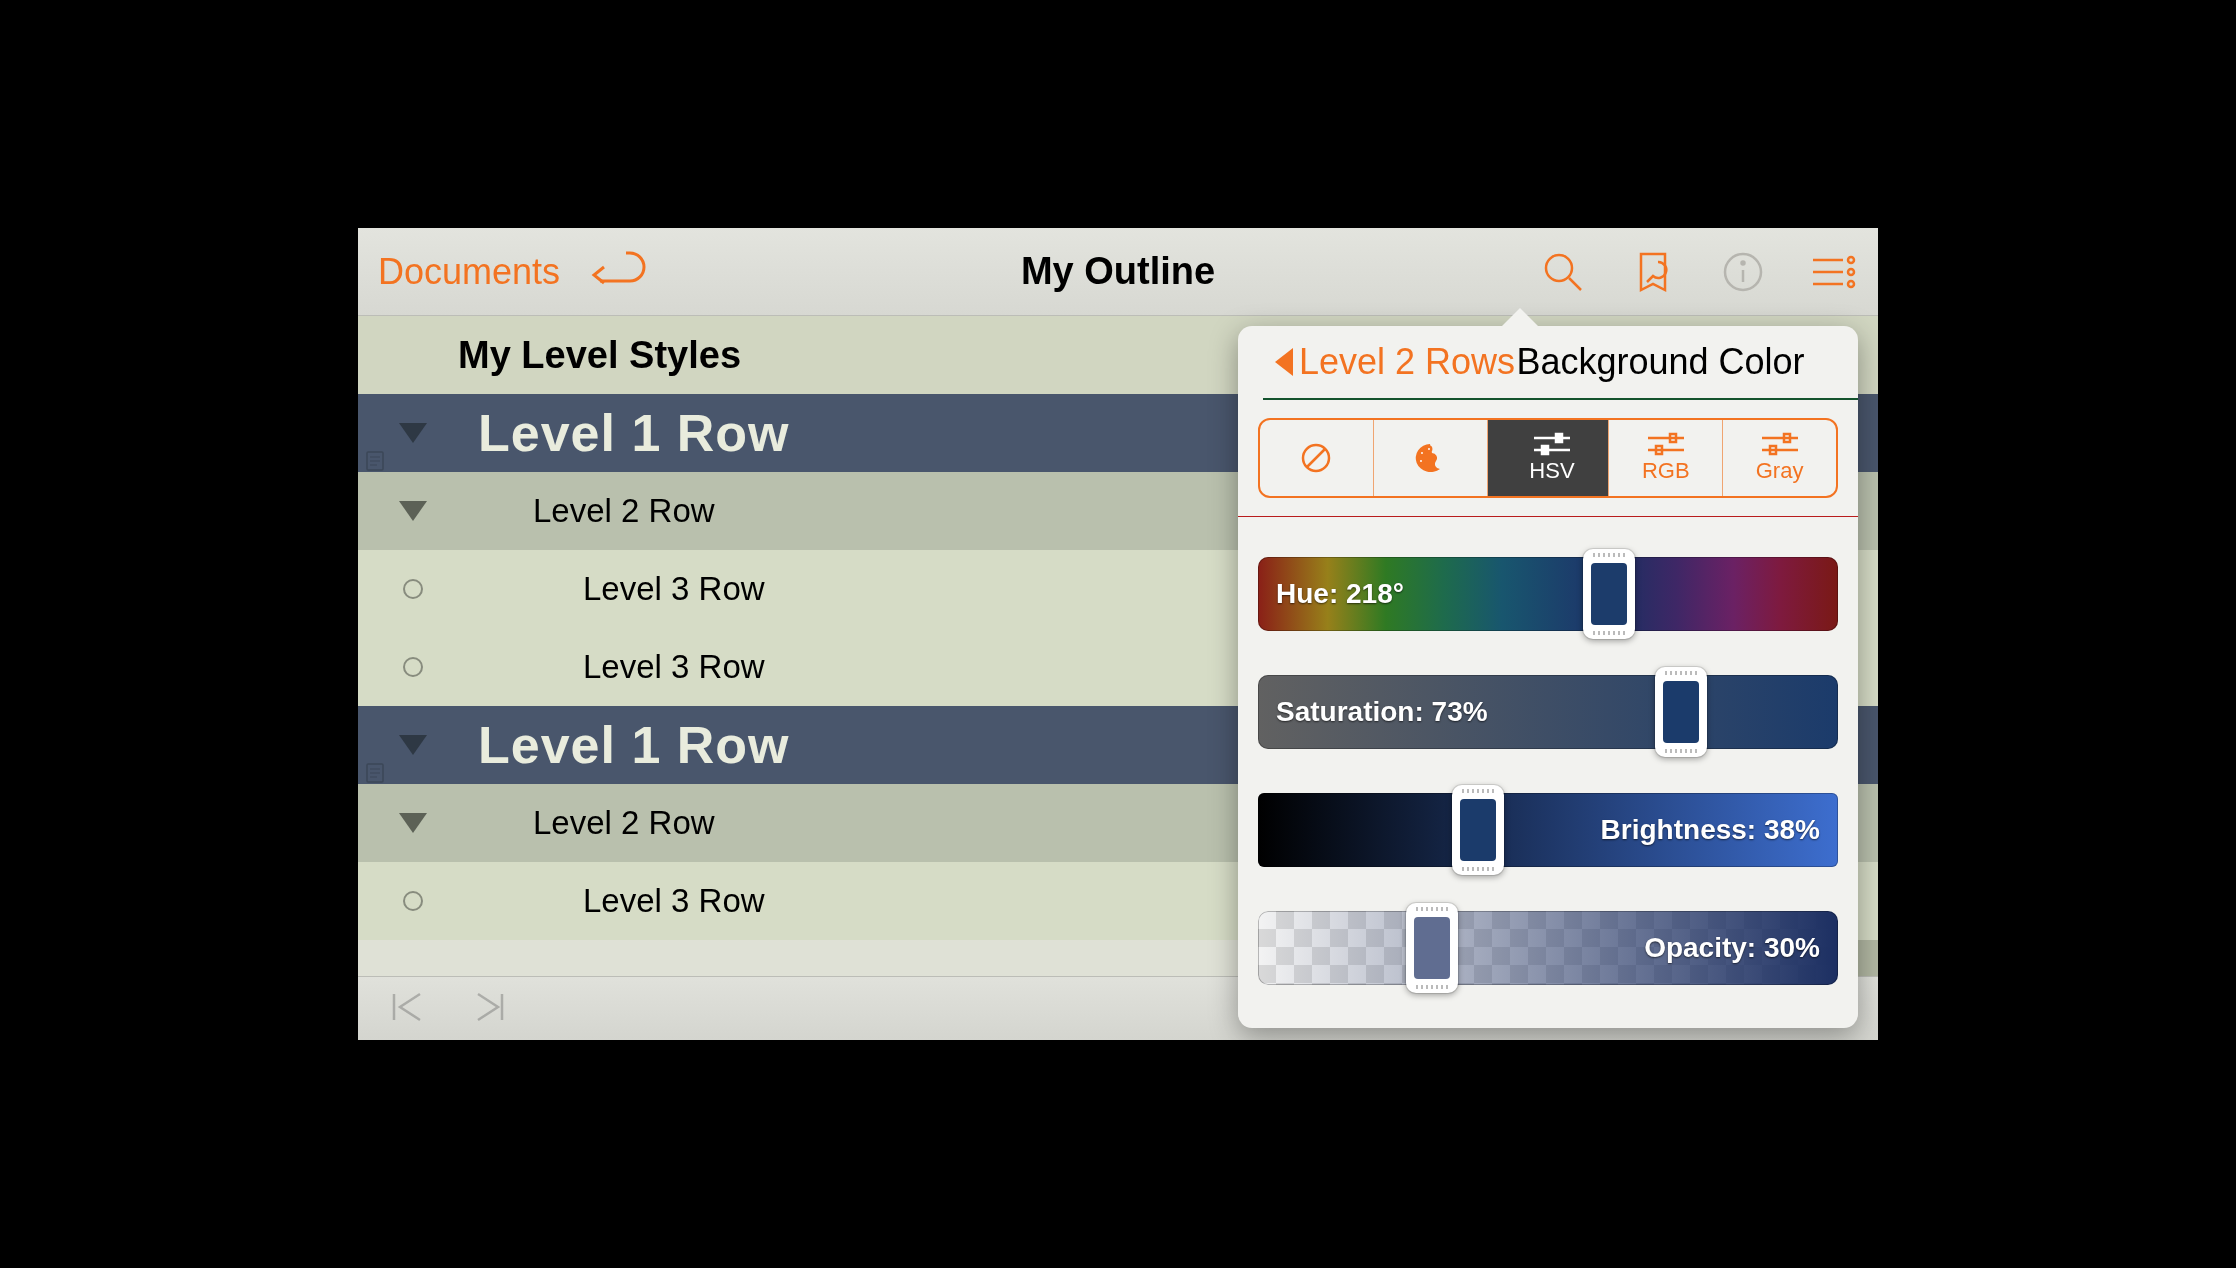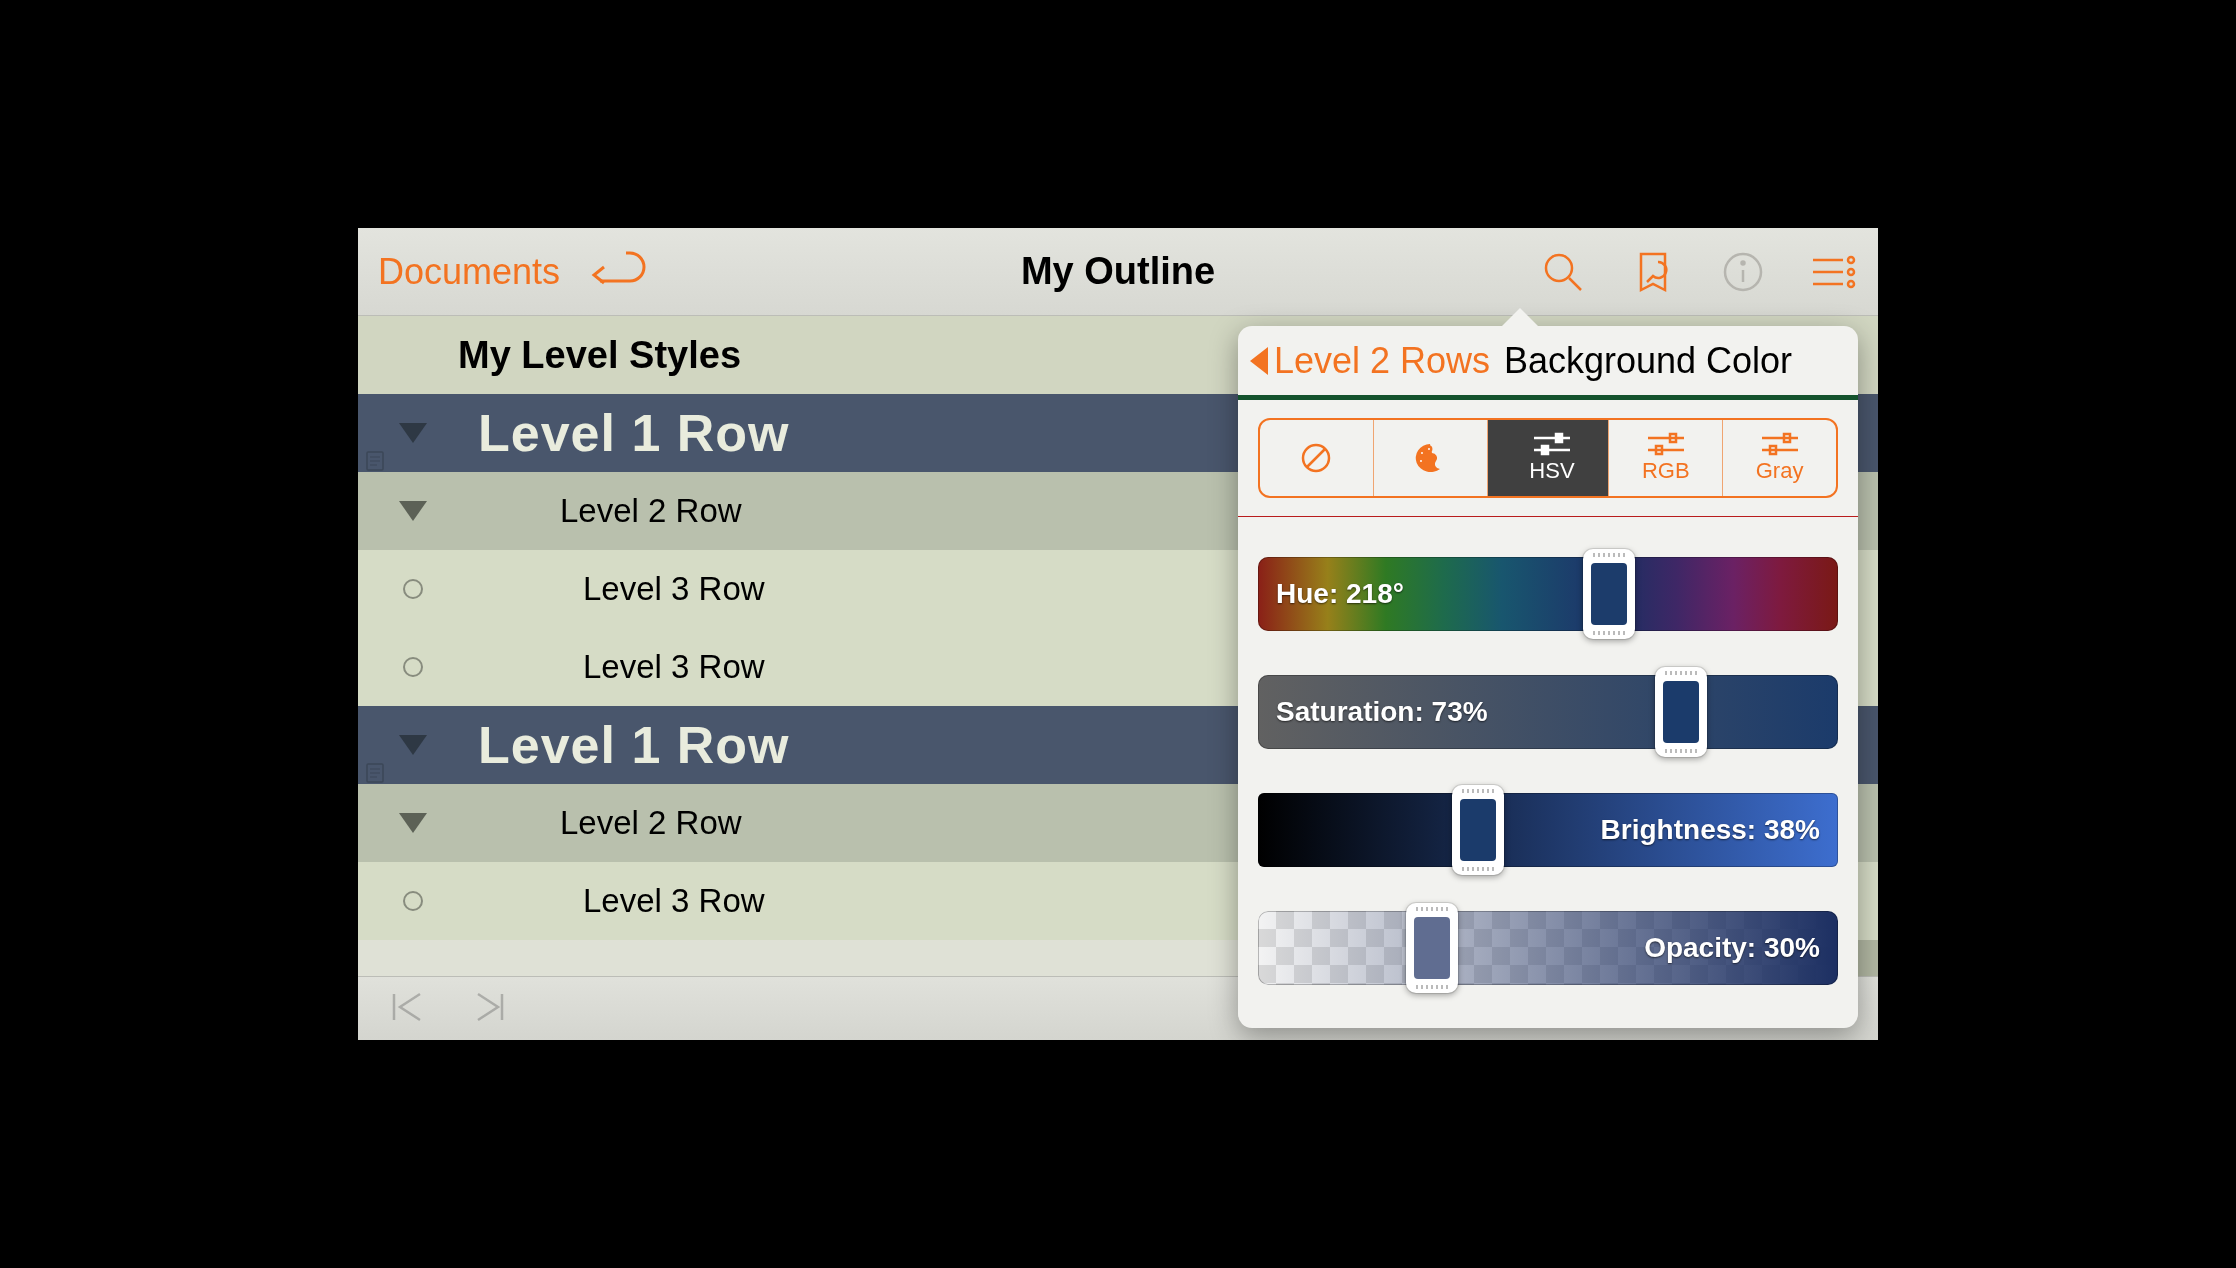--- a/index.html
+++ b/index.html
@@ -65,21 +65,21 @@
     font-size:33px; color:#000;
     position:relative;
   }
   .row.header { background:#d1d6c1; font-size:38px; font-weight:700; padding-left:100px; }
   .row.lvl1 {
     background:#49566c; color:#e9ecdd;
     font-size:52px; font-weight:700;
     font-family: "Futura", "Century Gothic", sans-serif;
     letter-spacing: 1px;
   }
-  .row.lvl2 { background:#b9c0ad;gap:27px; }
+  .row.lvl2 { background:#b9c0ad; }
   .row.lvl3 { background:#d6dcc6; }
   .row .note-icon {
     position:absolute; left:8px; top:50%; transform:translateY(-50%);
     width:18px; height:20px; opacity:.5;
   }
   .row .handle {
     width:30px; display:flex; justify-content:center; margin-right:20px;
   }
   .row.lvl1 .handle { margin-left: 20px; }
   .row.lvl2 .handle { margin-left: 20px; }
@@ -122,23 +122,24 @@
     position:absolute;
     top:-18px; right:320px;
     width:0;height:0;
     border-left:18px solid transparent;
     border-right:18px solid transparent;
     border-bottom:18px solid #f2f2ef;
   }
   .pop-header {
     display:flex; align-items:center; justify-content:center;
     height:74px;
-    border-bottom:5px solid #14532d;
+    border-bottom:2px solid #14532d;
     position:relative;
     font-size:36px;
+    margin-left:25px;
   }
   .pop-back {
     position:absolute; left:12px; top:0; bottom:0;
     display:flex; align-items:center; gap:2px;
     color:#f37321; font-size:36px; font-weight:400;
   }
   .pop-back .chev {
     width:0;height:0;
     border-top:14px solid transparent;
     border-bottom:14px solid transparent;

